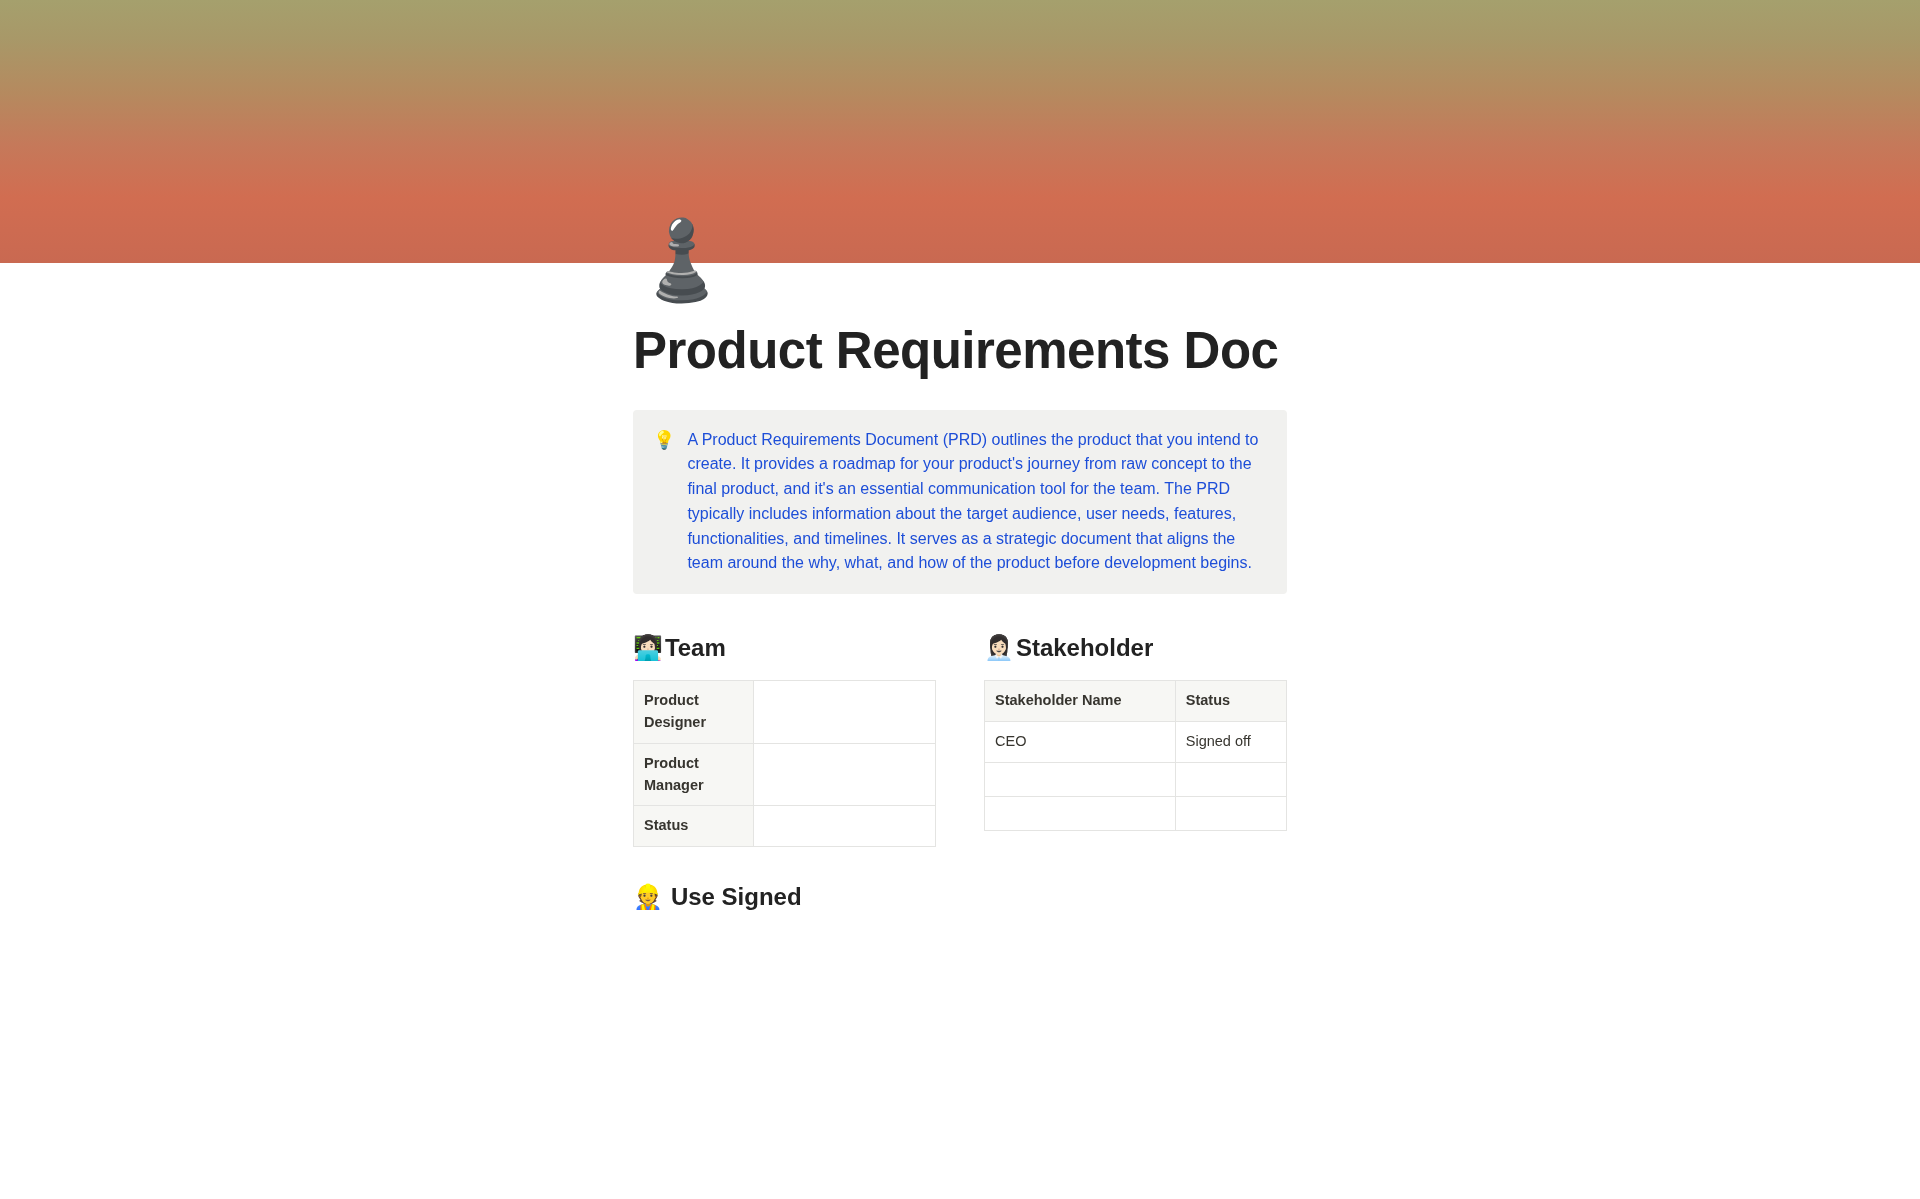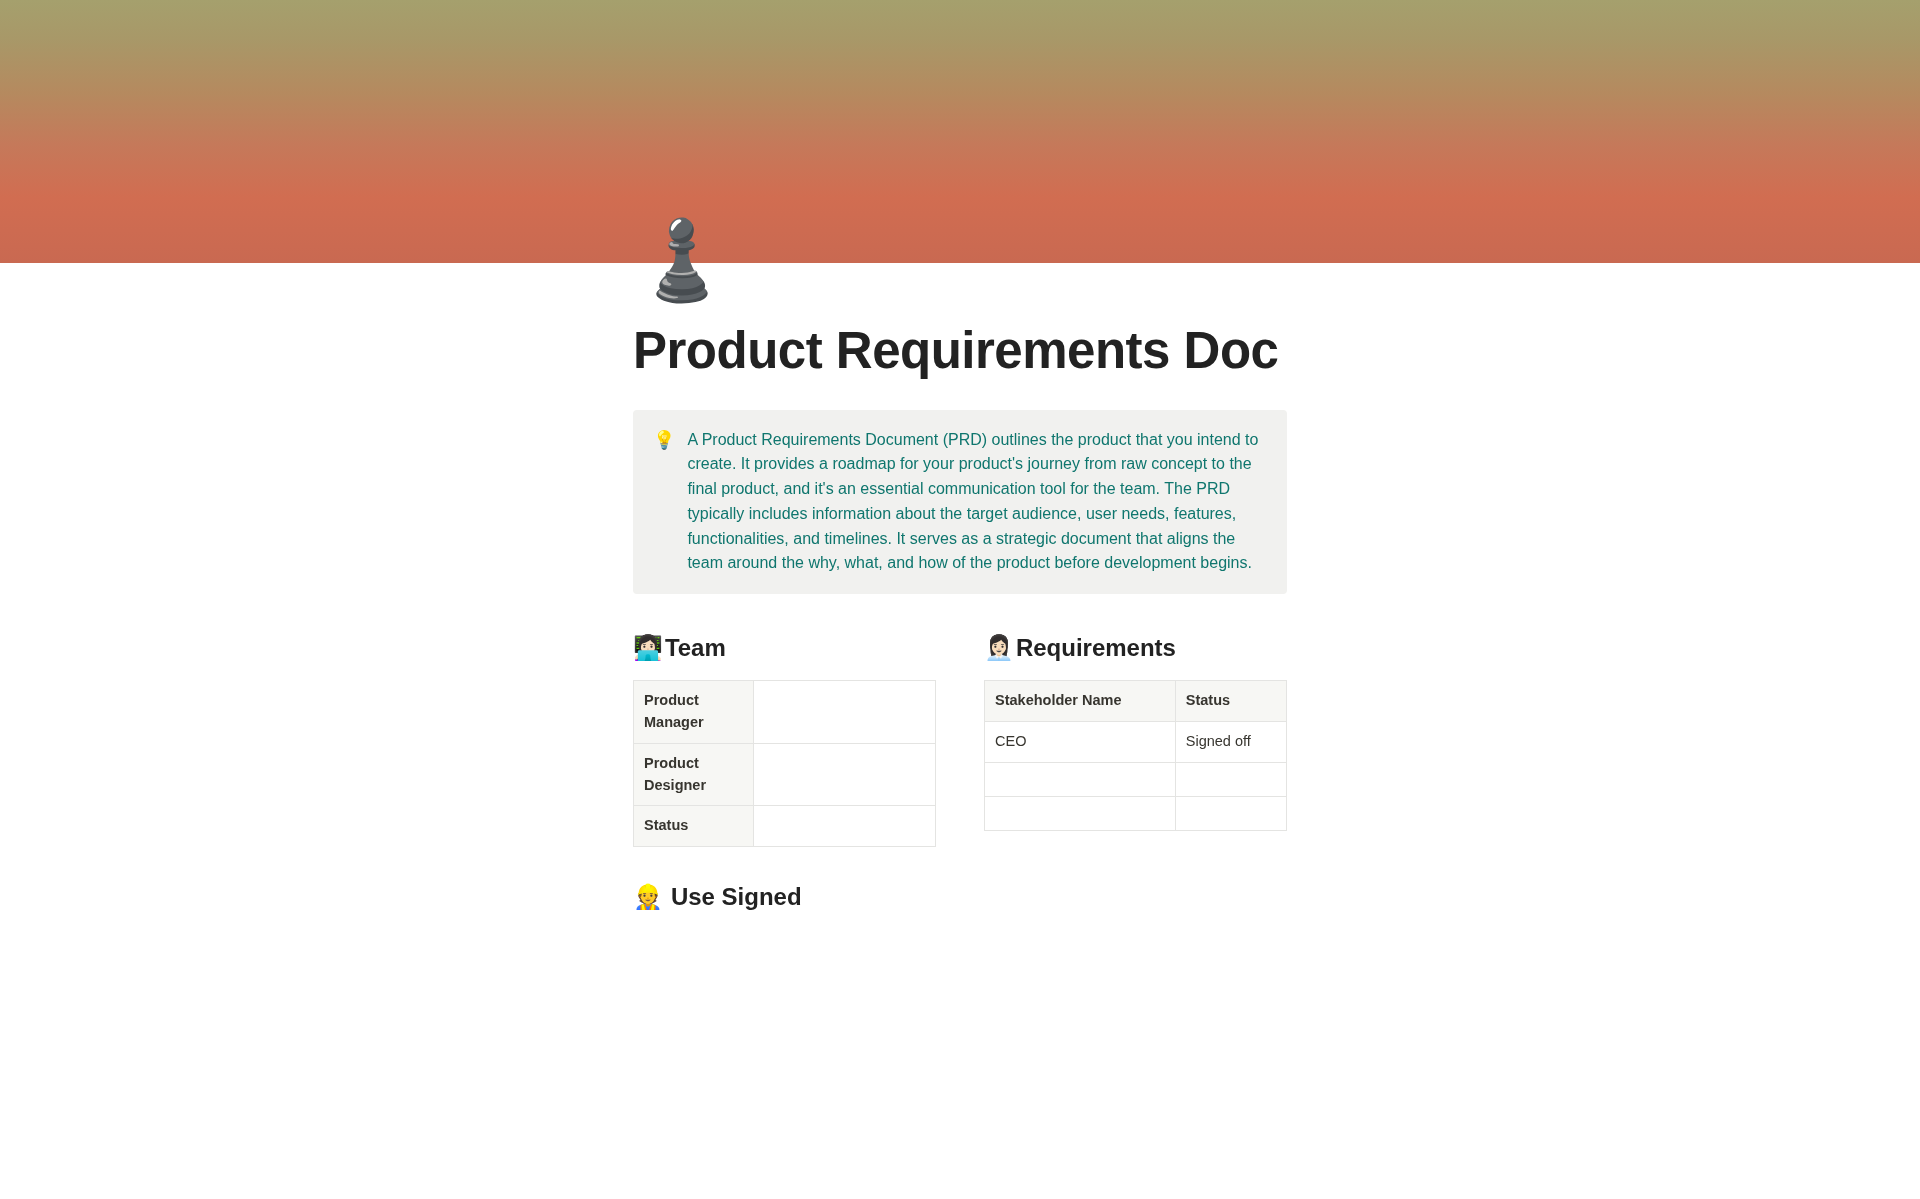--- a/index.html
+++ b/index.html
@@ -44,21 +44,21 @@
     margin-bottom: 36px;
   }
   .callout-icon {
     font-size: 18px;
     line-height: 1.4;
     flex-shrink: 0;
   }
   .callout-body {
     font-size: 16px;
     line-height: 1.55;
-    color: #0f766e;
+    color: #1d4ed8;
   }
   .two-col {
     display: flex;
     gap: 48px;
     margin-bottom: 32px;
   }
   .col { flex: 1; min-width: 0; }
   .section-heading {
     font-size: 24px;
     font-weight: 700;
@@ -131,39 +131,39 @@
   <div class="two-col">
 
     <div class="col">
       <h2 class="section-heading">
         <span class="emoji">👩🏻‍💻</span>
         <span>Team</span>
       </h2>
       <table class="prop-table">
         <tbody>
             <tr>
-          <td class="label">Product Manager</td>
+          <td class="label">Product Designer</td>
           <td class="value"></td>
         </tr>
         <tr>
-          <td class="label">Product Designer</td>
+          <td class="label">Product Manager</td>
           <td class="value"></td>
         </tr>
         <tr>
           <td class="label">Status</td>
           <td class="value"></td>
         </tr>
       </tbody>
         </table>
     </div>
 
     <div class="col">
       <h2 class="section-heading">
         <span class="emoji">👩🏻‍💼</span>
-        <span>Requirements</span>
+        <span>Stakeholder</span>
       </h2>
       <table class="data-table">
         <tbody>
             <tr>
           <th>Stakeholder Name</th>
           <th>Status</th>
         </tr>
         <tr>
           <td>CEO</td>
           <td>Signed off</td>

